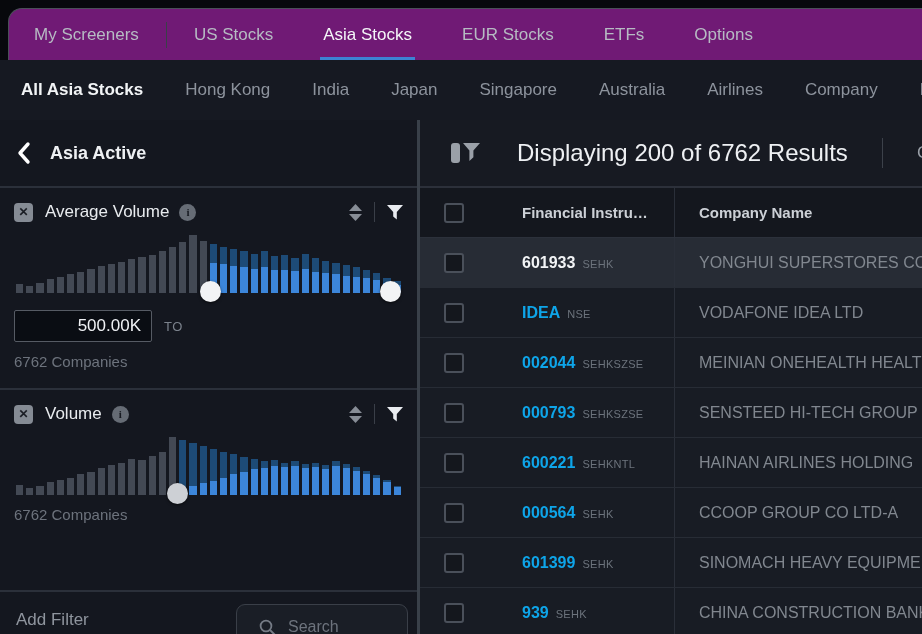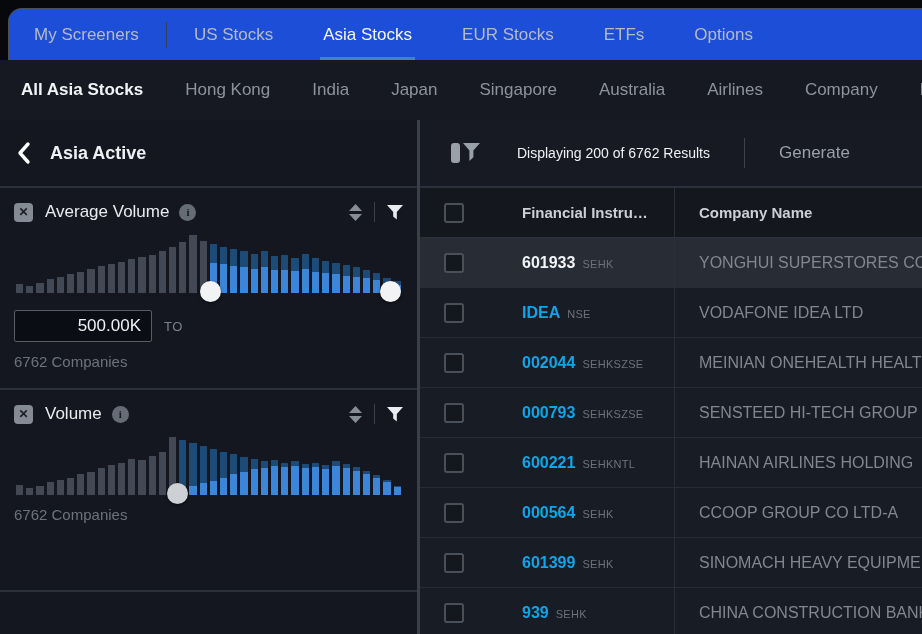--- a/index.html
+++ b/index.html
@@ -1,20 +1,20 @@
 <!DOCTYPE html>
 <html style="--accent: #3c83d4; --blue-bright: #3c86da; --blue-dark: #1d4b77;"><head>
 <meta charset="utf-8">
 <style>
   html,body{margin:0;padding:0;background:#07080c;width:922px;height:634px;overflow:hidden;
     font-family:"Liberation Sans",sans-serif;-webkit-font-smoothing:antialiased;}
   .app{position:absolute;inset:0;width:922px;height:634px;background:#07080c;}
 
   
-  .topbar{position:absolute;left:8px;top:8px;right:0;height:52px;background:#1d4ed8;
+  .topbar{position:absolute;left:8px;top:8px;right:0;height:52px;background:#701a75;
     border-top:1px solid #4a4f58;border-left:1px solid #4a4f58;border-top-left-radius:14px;
     display:flex;align-items:center;overflow:hidden;}
   .tab{padding:0 25px;font-size:17px;color:#b6bbc3;height:100%;display:flex;align-items:center;
     position:relative;cursor:pointer;white-space:nowrap;}
   .tab.active{color:#f4f6f8;}
   .tab.active::after{content:"";position:absolute;left:22px;right:22px;bottom:0;height:4px;
     background:var(--accent,#3c83d4);}
   .tab-divider{width:1px;height:26px;background:#3a3f48;margin:0 2px;}
 
   
@@ -69,21 +69,21 @@
   .add-filter{position:absolute;left:16px;top:18px;color:#8f959e;font-size:17px;cursor:pointer;}
   .search-pill{position:absolute;left:236px;top:12px;width:172px;height:46px;background:#1a1e26;
     border:1px solid #3a3f48;border-radius:9px;display:flex;align-items:center;padding-left:22px;
     box-sizing:border-box;cursor:pointer;}
   .search-pill span{color:#6d737d;font-size:16px;margin-left:12px;}
 
   
   .results-header{height:66px;flex:none;background:#171a22;display:flex;align-items:center;
     border-bottom:2px solid #2c303a;overflow:hidden;}
   .filterlist-icon{margin-left:30px;flex:none;display:flex;}
-  .results-summary{font-size:14px;color:#eef0f3;margin-left:36px;white-space:nowrap;}
+  .results-summary{font-size:24px;color:#eef0f3;margin-left:36px;white-space:nowrap;}
   .rh-sep{width:1px;height:30px;background:#3c414a;margin-left:34px;flex:none;}
   .generate-btn{font-size:17px;color:#9aa0a8;margin-left:34px;white-space:nowrap;cursor:pointer;}
 
   .table-header{height:49px;flex:none;background:#14171e;border-bottom:1px solid #2c313b;
     display:flex;align-items:center;}
   .col-check{width:58px;flex:none;display:flex;align-items:center;padding-left:24px;box-sizing:content-box;}
   .checkbox{width:20px;height:20px;border:2px solid #4a505a;border-radius:3px;background:#14171d;
     box-sizing:border-box;cursor:pointer;flex:none;}
   .col-instr{width:152px;flex:none;padding-left:20px;overflow:hidden;white-space:nowrap;}
   .col-company{flex:1;min-width:0;border-left:1px solid #2a2f39;padding-left:24px;white-space:nowrap;
@@ -346,20 +346,30 @@
               <div class="fill" style="height: 13px;"></div>
             </div>
             <div class="bar blue" style="height: 9px;">
               <div class="fill" style="height: 8px;"></div>
             </div>
             <div class="handle dim" style="left: calc(42% - 10.5px);"></div>
           </div>
         <div class="companies">6762 Companies</div>
       </div>
 
+      <div class="panel-footer">
+        <div class="add-filter">Add Filter</div>
+        <div class="search-pill">
+          <svg width="17" height="17" viewBox="0 0 17 17">
+              <circle cx="7" cy="7" r="5.4" fill="none" stroke="#767c86" stroke-width="1.8"></circle>
+              <line x1="11" y1="11" x2="16" y2="16" stroke="#767c86" stroke-width="1.8"></line>
+            </svg>
+          <span>Search</span>
+        </div>
+      </div>
     </div>
 
     <div class="v-divider"></div>
 
     <div class="right-panel">
 
       <div class="results-header">
         <div class="filterlist-icon">
           <svg width="31" height="26" viewBox="0 0 31 26">
               <rect x="1" y="3" width="9" height="20" rx="3" fill="#9aa0a8"></rect>

